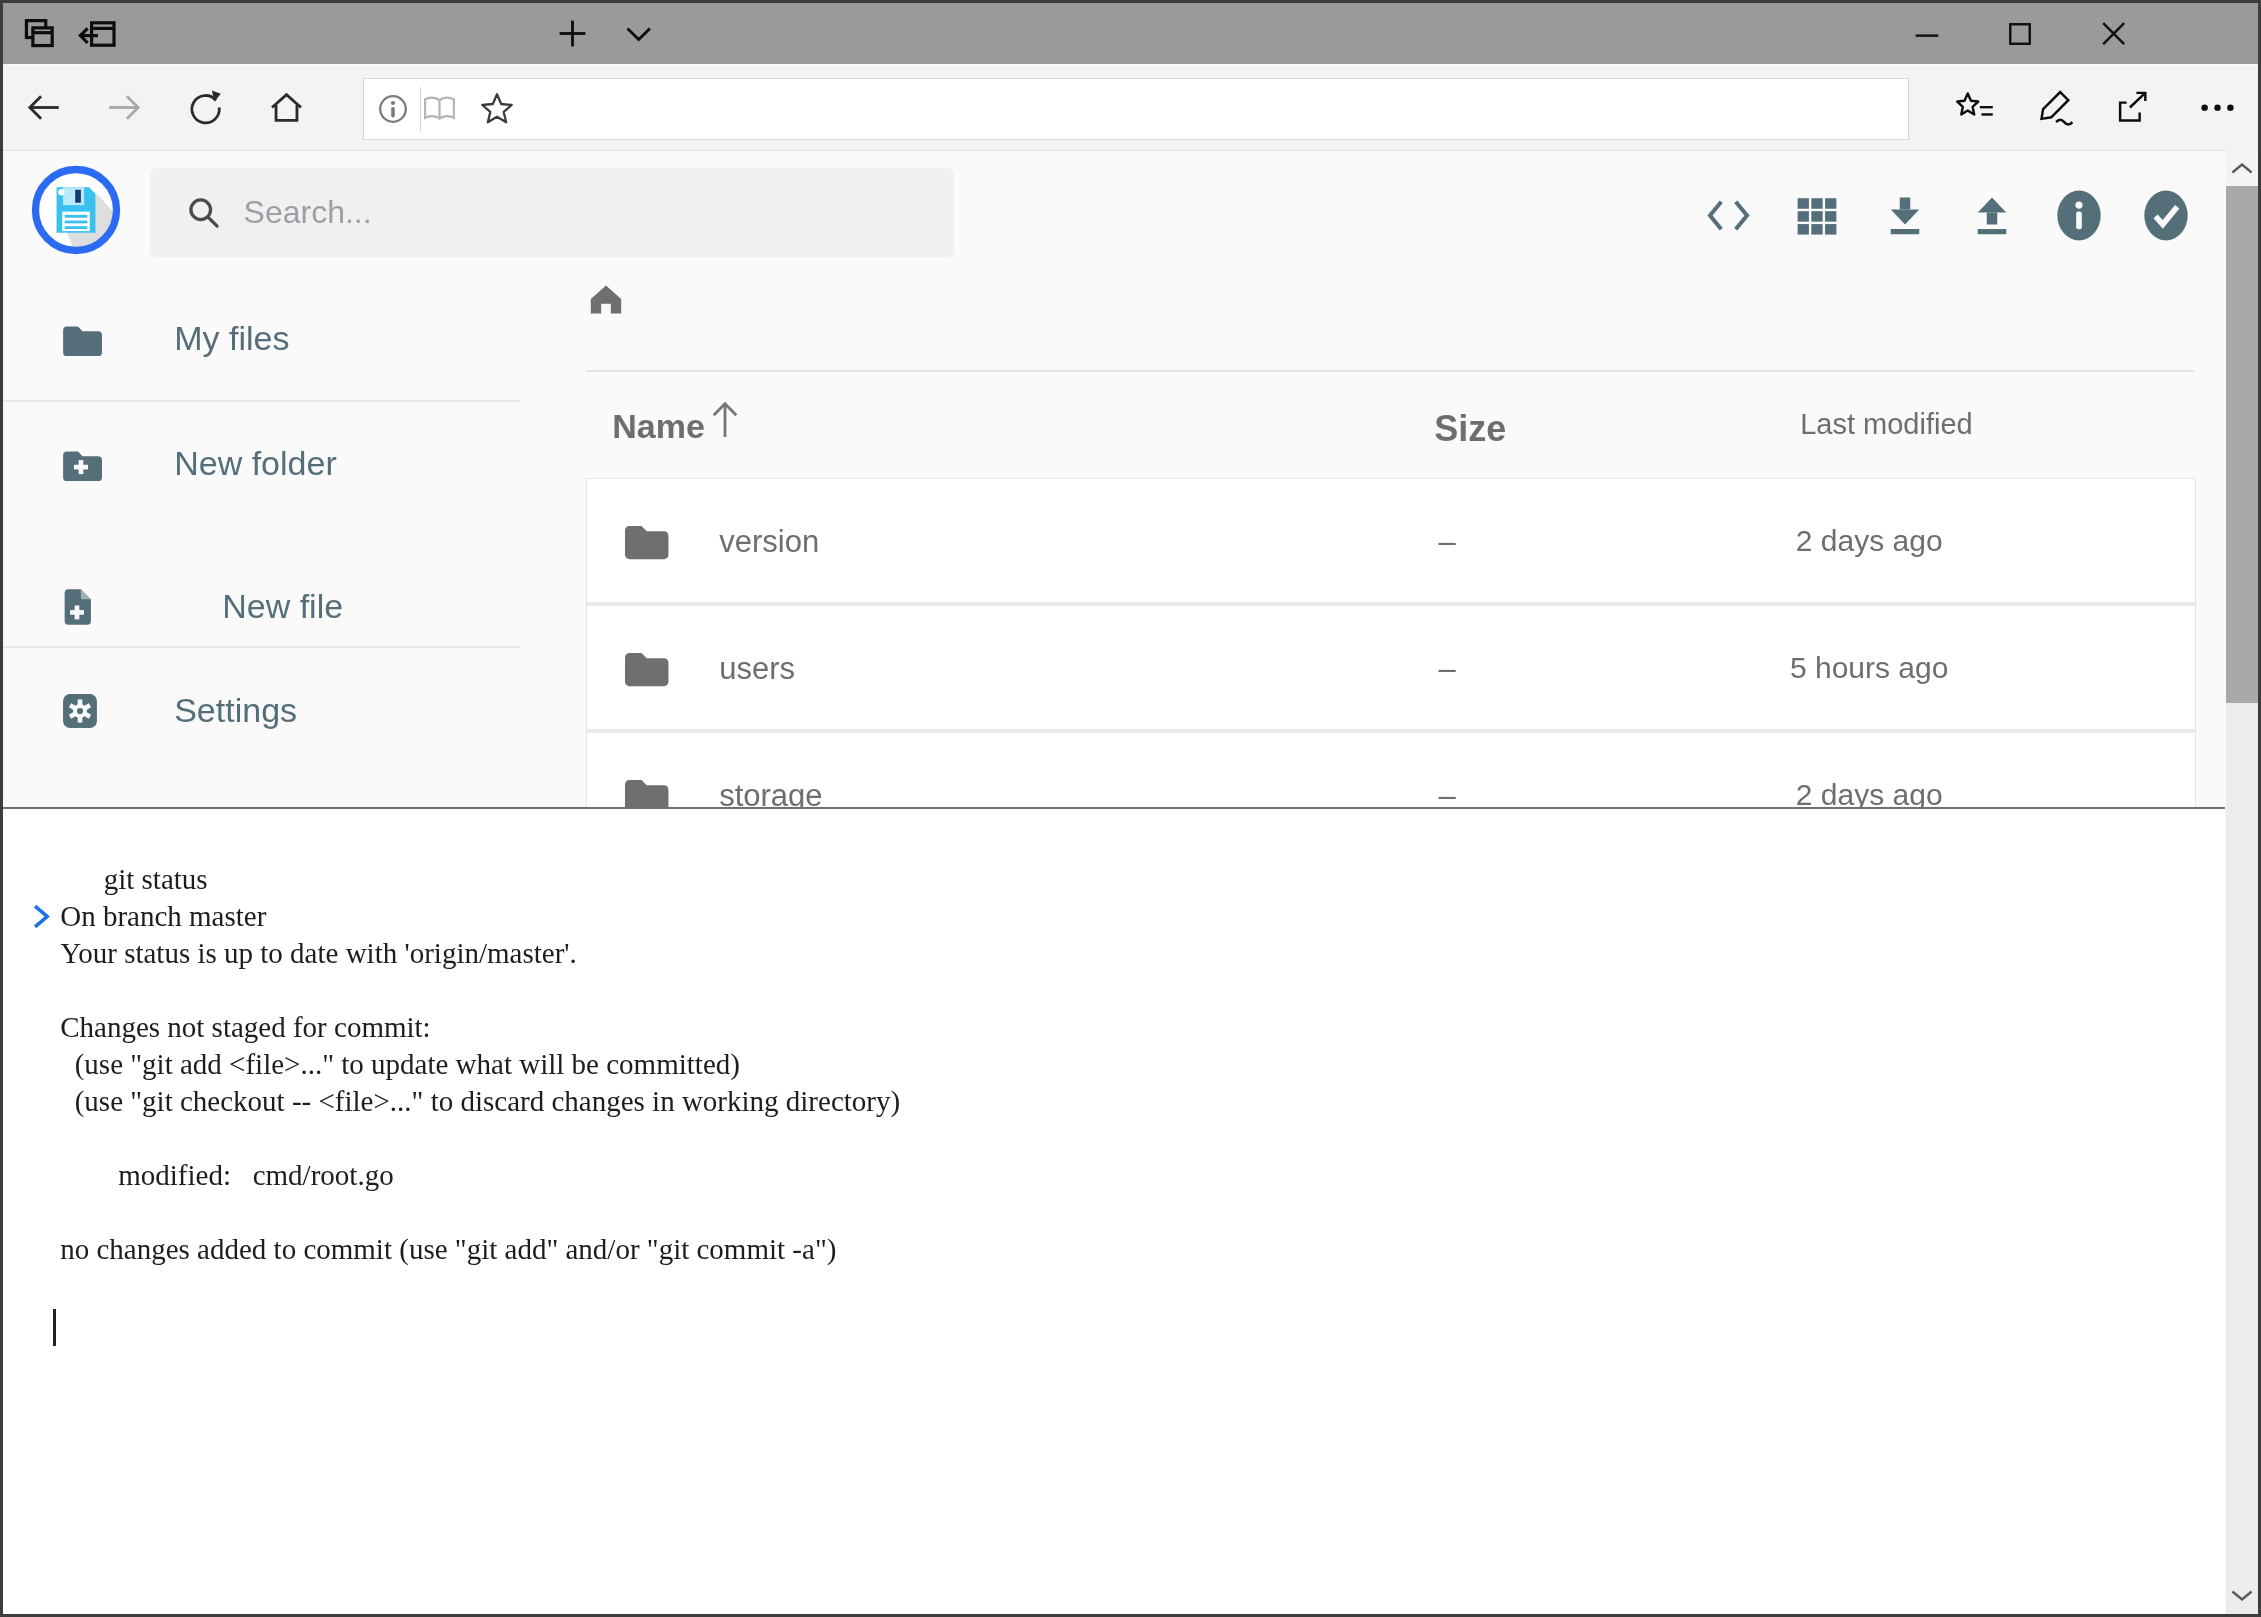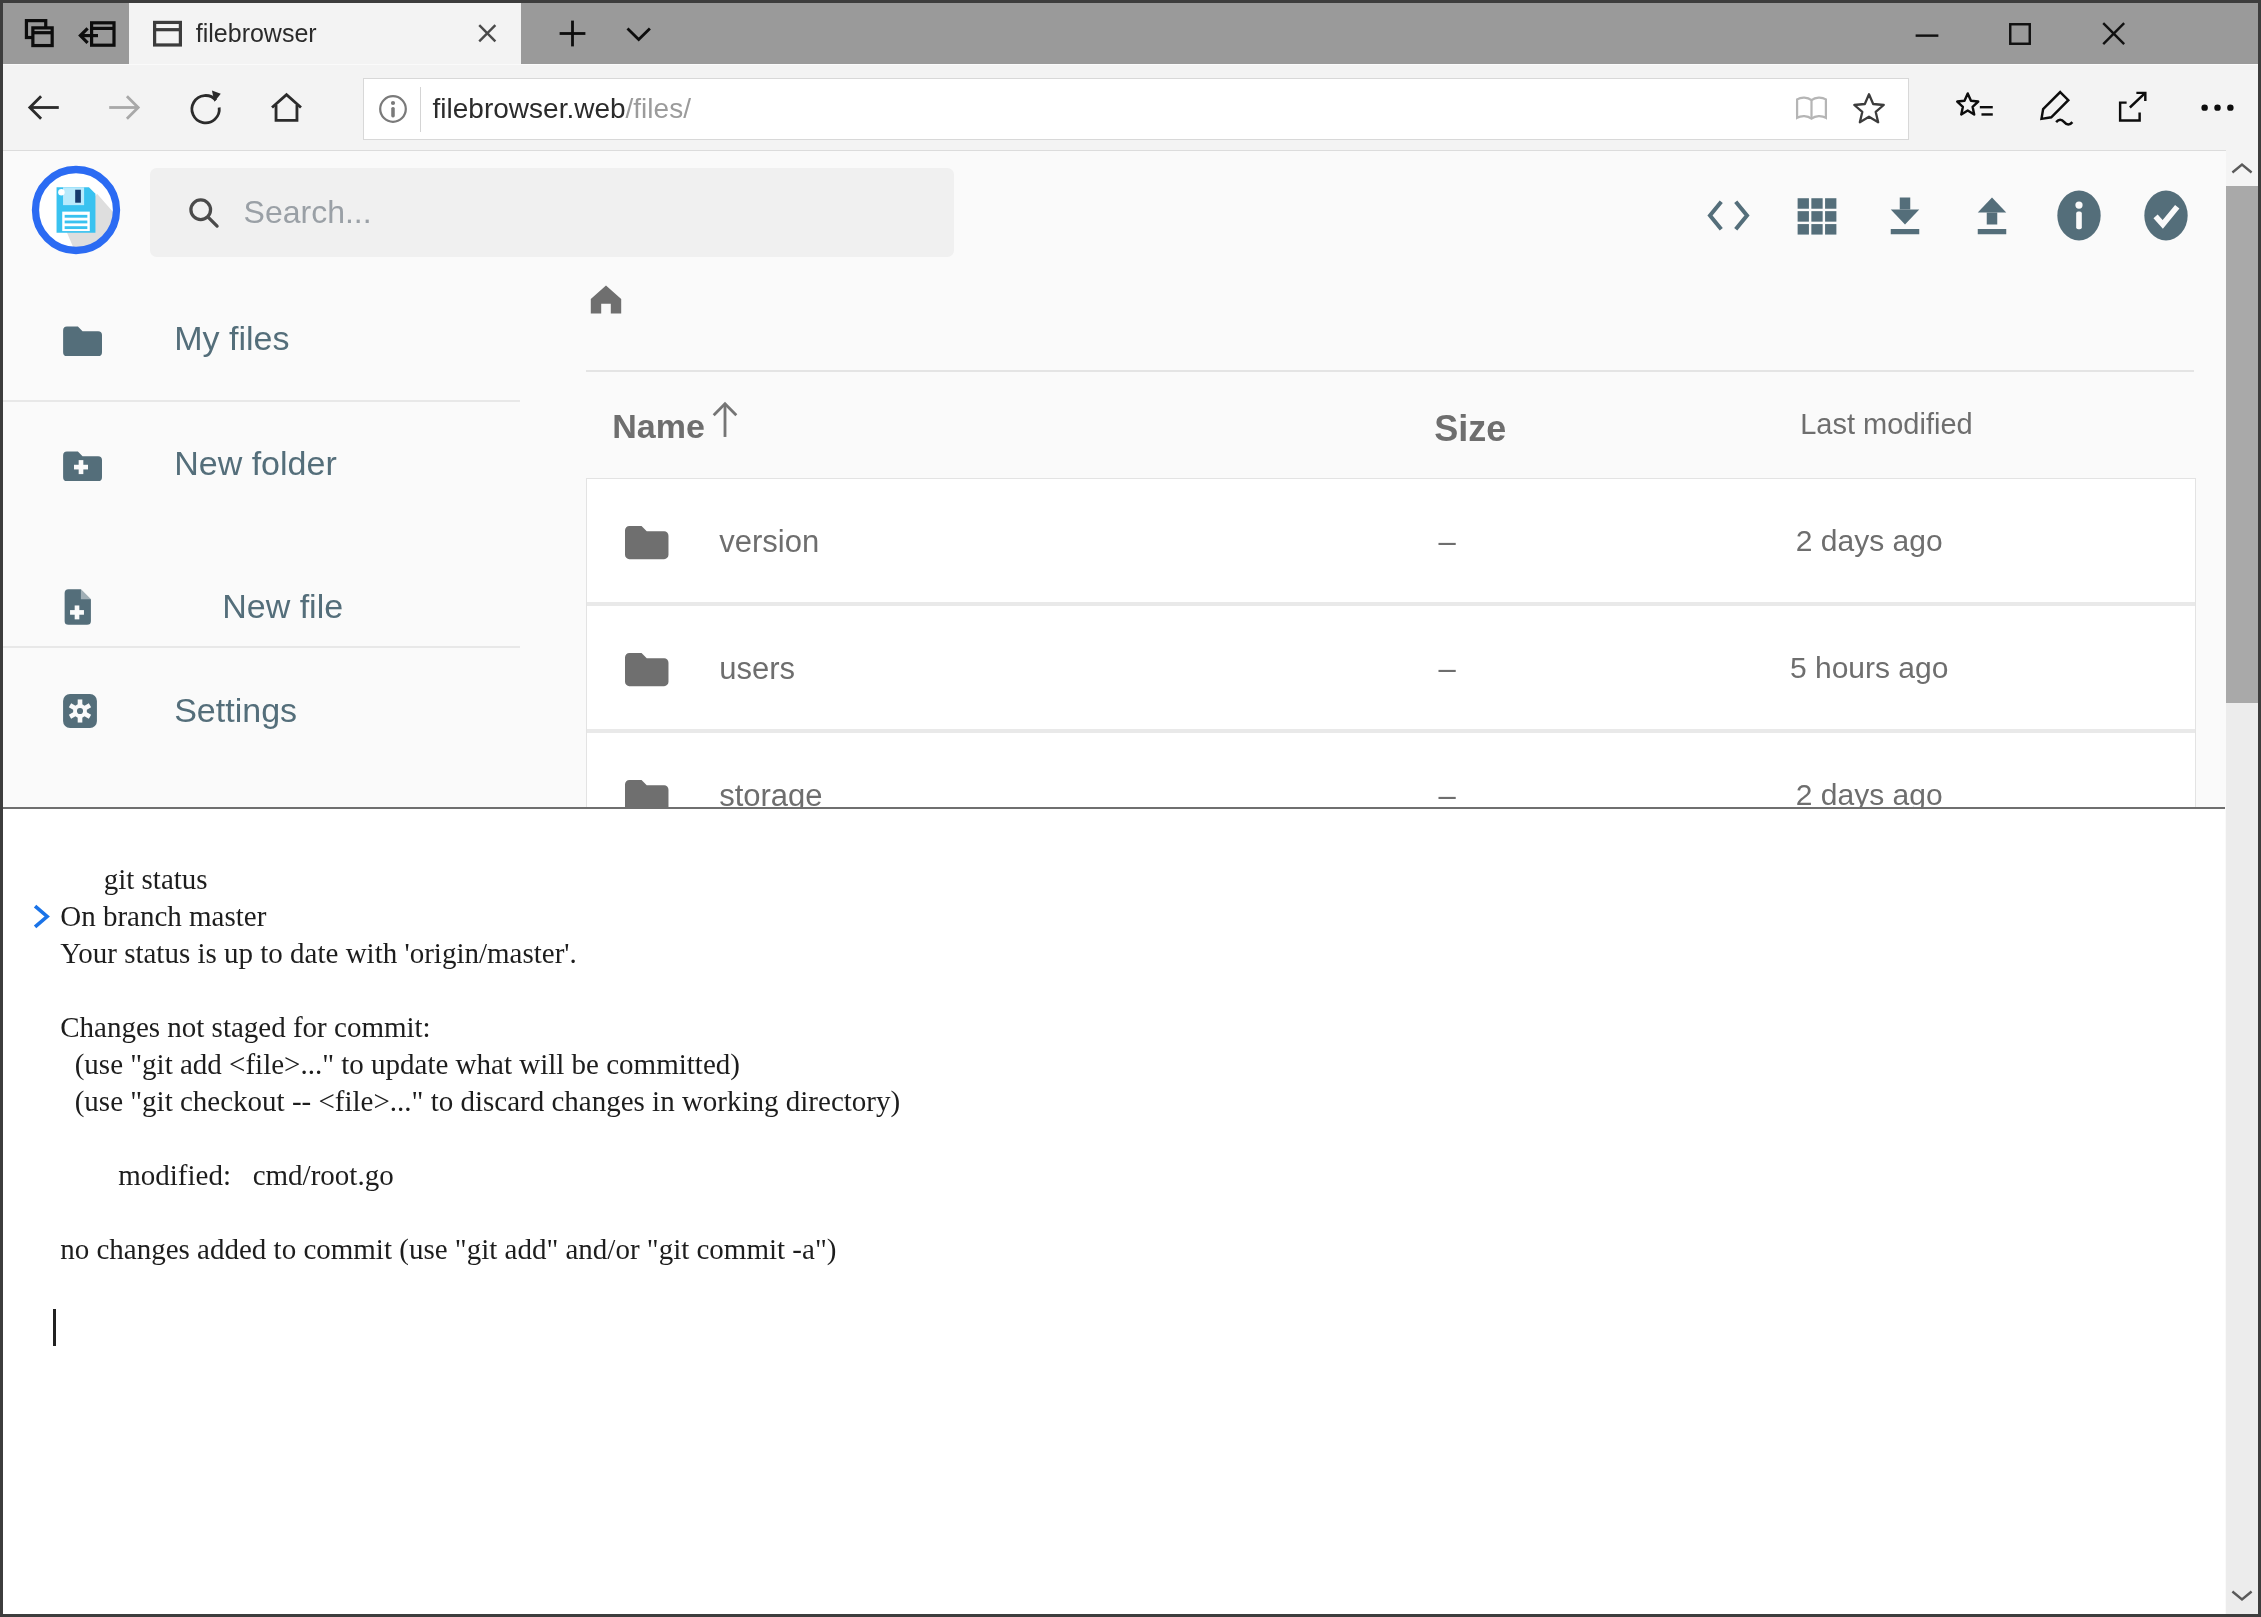--- a/index.html
+++ b/index.html
@@ -100,35 +100,20 @@
     <span>
       <svg width="42" height="32" viewBox="0 0 52 40">
         <rect x="18" y="6" width="28" height="28" fill="none" stroke="#0d0d0d" stroke-width="4"></rect>
         <line x1="18" y1="13" x2="46" y2="13" stroke="#0d0d0d" stroke-width="4"></line>
         <line x1="4" y1="22" x2="26" y2="22" stroke="#0d0d0d" stroke-width="4"></line>
         <polyline points="13,13 4,22 13,31" fill="none" stroke="#0d0d0d" stroke-width="4"></polyline>
       </svg>
     </span>
   </div>
 
-  <div class="tab">
-    <span class="tab-favicon">
-      <svg width="31" height="27.4" viewBox="0 0 38 34">
-        <rect x="3" y="3" width="32" height="28" fill="none" stroke="#3c3c3c" stroke-width="4"></rect>
-        <line x1="3" y1="12" x2="35" y2="12" stroke="#3c3c3c" stroke-width="4"></line>
-      </svg>
-    </span>
-    <span class="tab-title">filebrowser</span>
-    <span class="tab-close">
-      <svg width="22.6" height="22.6" viewBox="0 0 28 28">
-        <line x1="4" y1="4" x2="24" y2="24" stroke="#4a4a4a" stroke-width="3"></line>
-        <line x1="24" y1="4" x2="4" y2="24" stroke="#4a4a4a" stroke-width="3"></line>
-      </svg>
-    </span>
-  </div>
 
   <div class="tabbar-btn" style="left:543px;">
     <span>
       <svg width="29" height="29" viewBox="0 0 36 36">
         <line x1="18" y1="2" x2="18" y2="34" stroke="#0d0d0d" stroke-width="3.5"></line>
         <line x1="2" y1="18" x2="34" y2="18" stroke="#0d0d0d" stroke-width="3.5"></line>
       </svg>
     </span>
   </div>
   <div class="tabbar-btn" style="left:610px;">
@@ -199,21 +184,20 @@
 
   <div class="addressbar">
     <span class="addr-info">
       <svg width="32" height="32" viewBox="0 0 40 40">
         <circle cx="20" cy="20" r="16" fill="none" stroke="#7a7a7a" stroke-width="2.8"></circle>
         <circle cx="20" cy="12.5" r="2.6" fill="#7a7a7a"></circle>
         <rect x="17.8" y="17.5" width="4.4" height="13" rx="2" fill="#7a7a7a"></rect>
       </svg>
     </span>
     <span class="addr-sep"></span>
-    <span class="addr-text"><span class="addr-host">filebrowser.web</span><span class="addr-path">/files/</span></span>
     <span class="addr-icon">
       <svg width="37" height="32" viewBox="0 0 46 40">
         <path d="M23 9 C18 5 10 5 5 8 V31 C10 28 18 28 23 32 C28 28 36 28 41 31 V8 C36 5 28 5 23 9 Z" fill="none" stroke="#b5b5b5" stroke-width="2.8"></path>
         <line x1="23" y1="9" x2="23" y2="32" stroke="#b5b5b5" stroke-width="2.8"></line>
       </svg>
     </span>
     <span class="addr-icon">
       <svg width="36" height="36" viewBox="0 0 44 44">
         <polygon points="22,4 27.1,15.9 40,17.1 30.2,25.6 33.2,38.2 22,31.5 10.8,38.2 13.8,25.6 4,17.1 16.9,15.9" fill="none" stroke="#3c3c3c" stroke-width="2.8" stroke-linejoin="round"></polygon>
       </svg>

